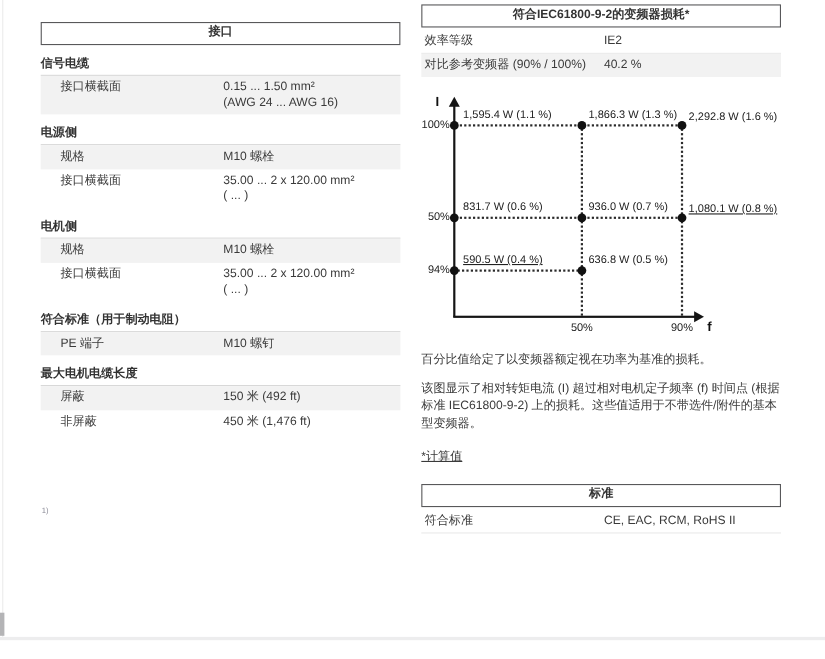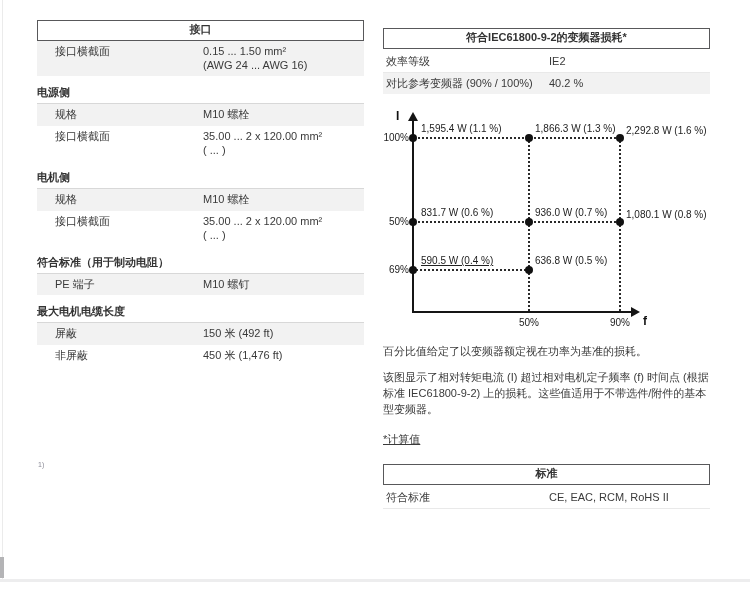--- a/index.html
+++ b/index.html
@@ -1,20 +1,20 @@
 <!DOCTYPE html>
 <html><head>
 <meta charset="utf-8">
 <style>
   html,body{margin:0;padding:0;background:#fff;}
   #page{position:relative;width:750px;height:584px;background:#ffffff;overflow:hidden;
         font-family:"Liberation Sans","DejaVu Sans",sans-serif;color:#3a3a3a;font-size:11px;}
   .col{position:absolute;width:327px;}
   #left-col{left:37px;top:20px;}
-  #right-col{left:383px;top:28px;}
+  #right-col{left:383px;top:4px;}
   .hbox{border:1.5px solid #58585a;text-align:center;font-weight:bold;color:#333;
         padding:2px 0 3px;line-height:1.25;background:#fff;}
   .sec{font-weight:bold;color:#333;margin-top:5px;padding:4px 0 3px;border-bottom:1px solid #d8d8d8;}
   .trow{display:flex;padding:3px 0 4px;line-height:1.3;}
   .trow.shaded{background:#f2f2f2;}
   .trow.hairline{border-bottom:1px solid #e9e9e9;}
   .trow .label{width:148px;flex-shrink:0;}
   .ltable .trow .label{padding-left:18px;}
   .rtable .trow .label{padding-left:3px;width:163px;}
   .trow .value{flex:1;}
@@ -46,20 +46,21 @@
   #page-footnote-marker{position:absolute;left:38px;top:461px;font-size:7px;color:#8a8a96;}
 </style>
 </head>
 <body>
 
 <div id="page">
 
   <div id="left-col" class="col ltable">
     <div class="hbox">接口</div>
 
+    <div class="sec">信号电缆</div>
     <div class="trow shaded">
       <div class="label">接口横截面</div>
       <div class="value">
         <div>0.15 ... 1.50 mm²</div>
         <div>(AWG 24 ... AWG 16)</div>
       </div>
     </div>
 
     <div class="sec">电源侧</div>
     <div class="trow shaded">
@@ -118,23 +119,23 @@
 
     <div id="chart">
 
       <span class="axlabel" style="left:13px;top:3px;">I</span>
       <div class="arrow-up" style="left:25px;top:6px;"></div>
       <div class="axis-v" style="left:29px;top:14px;height:192px;"></div>
       <div class="axis-h" style="left:29px;top:205px;width:222px;"></div>
       <div class="arrow-right" style="left:248px;top:201px;"></div>
       <span class="axlabel" style="left:260px;top:208px;">f</span>
 
-      <span class="tick ytick" style="top:26px;">100%</span>
+      <span class="tick ytick" style="top:26px;text-align:center;">100%</span>
       <span class="tick ytick" style="top:110px;">50%</span>
-      <span class="tick ytick" style="top:158px;">69%</span>
+      <span class="tick ytick" style="top:158px;">94%</span>
 
       <span class="tick xtick" style="left:132px;top:211px;">50%</span>
       <span class="tick xtick" style="left:223px;top:211px;">90%</span>
 
       <div class="dotline-h" style="left:30px;top:31px;width:207px;"></div>
       <div class="dotline-h" style="left:30px;top:115px;width:207px;"></div>
       <div class="dotline-h" style="left:30px;top:163px;width:116px;"></div>
       <div class="dotline-v" style="left:145px;top:32px;height:173px;"></div>
       <div class="dotline-v" style="left:236px;top:32px;height:173px;"></div>
 
@@ -145,21 +146,21 @@
       <div class="dot" style="left:142px;top:112px;"></div>
       <div class="dot" style="left:233px;top:112px;"></div>
       <div class="dot" style="left:26px;top:160px;"></div>
       <div class="dot" style="left:142px;top:160px;"></div>
 
       <span class="pt-label" style="left:38px;top:17px;text-align:center;">1,595.4 W (1.1 %)</span>
       <span class="pt-label" style="left:152px;top:17px;">1,866.3 W (1.3 %)</span>
       <span class="pt-label" style="left:243px;top:19px;">2,292.8 W (1.6 %)</span>
       <span class="pt-label" style="left:38px;top:101px;">831.7 W (0.6 %)</span>
       <span class="pt-label" style="left:152px;top:101px;">936.0 W (0.7 %)</span>
-      <span class="pt-label" style="left:243px;top:103px;">1,080.1 W (0.8 %)</span>
+      <span class="pt-label" style="left:243px;top:103px;text-decoration:underline;">1,080.1 W (0.8 %)</span>
       <span class="pt-label" style="left:38px;top:149px;text-decoration:underline;">590.5 W (0.4 %)</span>
       <span class="pt-label" style="left:152px;top:149px;text-align:right;">636.8 W (0.5 %)</span>
     </div>
 
     <p class="note">百分比值给定了以变频器额定视在功率为基准的损耗。</p>
     <p class="note">该图显示了相对转矩电流 (I) 超过相对电机定子频率 (f) 时间点 (根据标准 IEC61800-9-2) 上的损耗。这些值适用于不带选件/附件的基本型变频器。</p>
     <p class="note footnote-star">*计算值</p>
 
     <div id="standards">
       <div class="hbox">标准</div>

